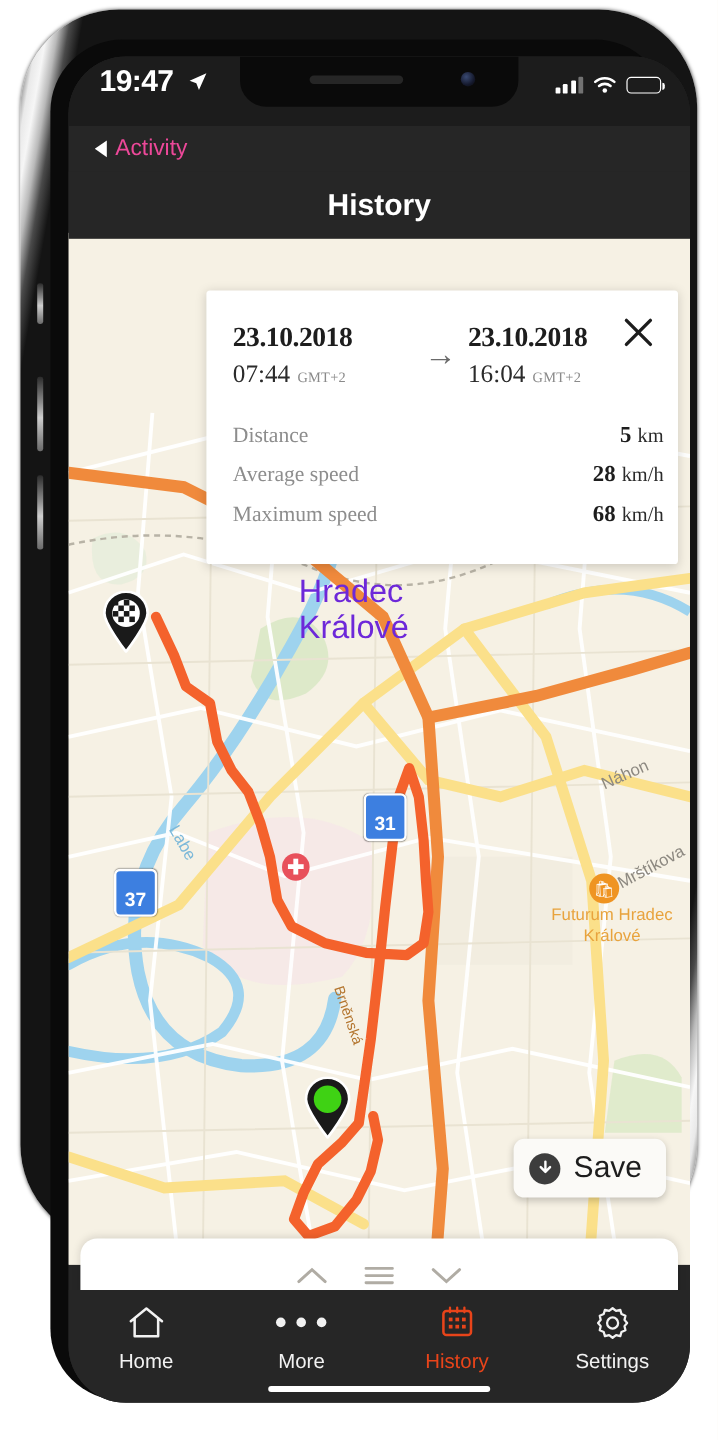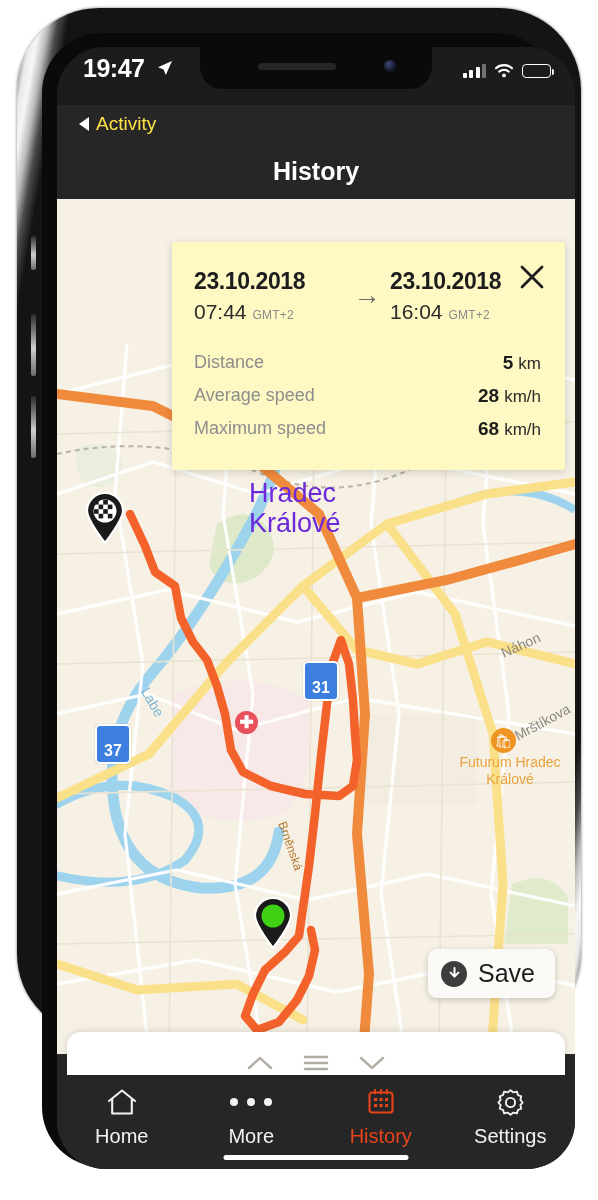--- a/index.html
+++ b/index.html
@@ -91,21 +91,21 @@
   #front-camera-icon {
     position: absolute; right: 36px; top: 13px;
     width: 12px; height: 12px; border-radius: 50%;
     background: radial-gradient(circle at 38% 34%, #3a4a72 0%, #14182b 62%, #0a0a0a 100%);
   }
 
   
   #back-link {
     position: absolute; left: 22px; top: 66px; z-index: 9;
     display: flex; align-items: center; gap: 7px;
-    color: #fde047; font-size: 19px;
+    color: #ec4899; font-size: 19px;
   }
   #back-chevron-icon {
     width: 0; height: 0;
     border-top: 7px solid transparent; border-bottom: 7px solid transparent;
     border-right: 10px solid #fff;
   }
 
   
   #app-header {
     position: absolute; left: 0; top: 96px; width: 518px; height: 56px;
@@ -169,23 +169,23 @@
 
   
   .map-pin { position: absolute; width: 40px; height: 52px; }
   #pin-finish { left: 28px;  top: 298px; }
   #pin-start  { left: 196px; top: 703px; }
 
   
   #trip-info-card {
     position: absolute; left: 115px; top: 48px;
     width: 393px; height: 228px;
-    background: #fef9c3; border-radius: 3px;
+    background: #ffffff; border-radius: 3px;
     box-shadow: 0 2px 9px rgba(0,0,0,0.17);
-    z-index: 6; padding: 26px 24px 0 22px;
+    z-index: 6; padding: 26px 12px 0 22px; font-family: Liberation Serif, serif;
   }
   #trip-times { display: flex; align-items: flex-start; }
   .trip-time-block { width: 150px; }
   .trip-date { font-size: 23px; font-weight: bold; color: #1d1d1d;
                letter-spacing: -0.4px; }
   .trip-time-row { margin-top: 5px; display: flex; align-items: baseline; gap: 6px; }
   .trip-time { font-size: 21px; color: #2b2b2b; }
   .trip-tz { font-size: 12px; color: #8a8a8a; letter-spacing: 0.2px; }
   #trip-arrow-icon {
     width: 46px; margin-top: 14px; display: flex; justify-content: center;
@@ -237,21 +237,21 @@
     position: absolute; left: 0; bottom: 0; width: 518px; height: 94px;
     background: #262626; display: flex; z-index: 9;
   }
   .tab-item {
     flex: 1; display: flex; flex-direction: column;
     align-items: center; justify-content: flex-start;
     padding-top: 12px; gap: 8px; cursor: pointer;
   }
   .tab-icon { height: 30px; display: flex; align-items: center;
               justify-content: center; }
-  .tab-label { font-size: 20px; color: #f2f2f2; }
+  .tab-label { font-size: 17px; color: #f2f2f2; }
   .tab-item.active .tab-label { color: #e8441a; }
   #home-indicator {
     position: absolute; left: 50%; transform: translateX(-50%); bottom: 9px;
     width: 185px; height: 5px; background: #fff; border-radius: 3px; z-index: 11;
   }
   .dot { width: 8px; height: 8px; border-radius: 50%; background: #f2f2f2; }
 </style>
 </head>
 <body>
 

